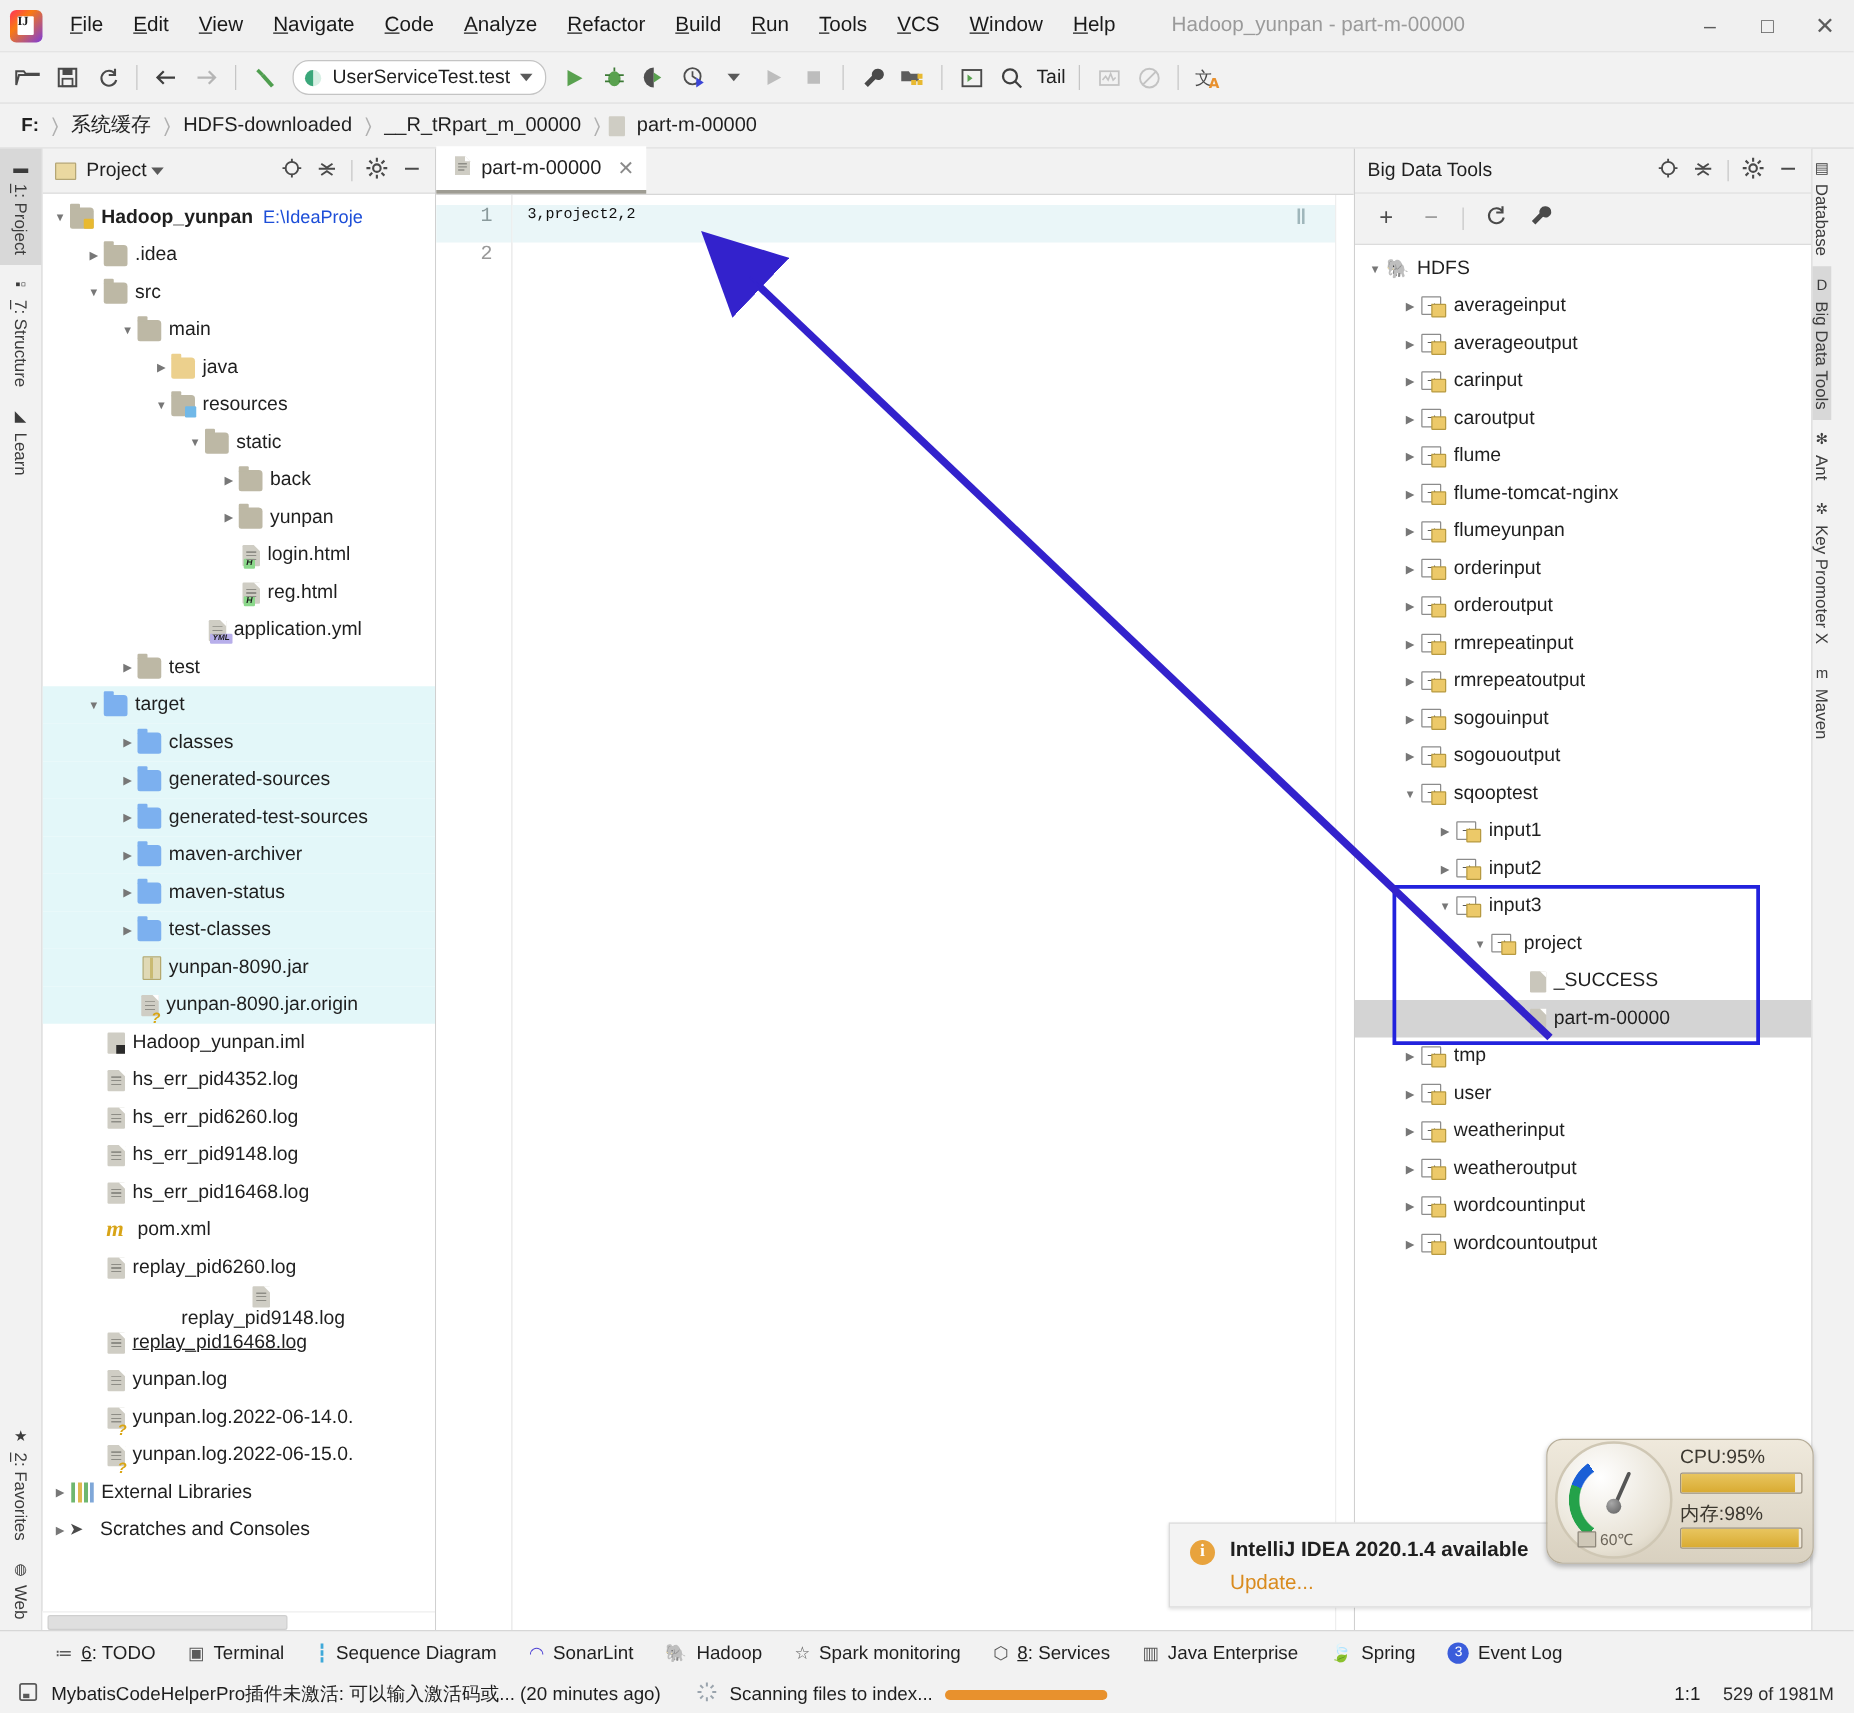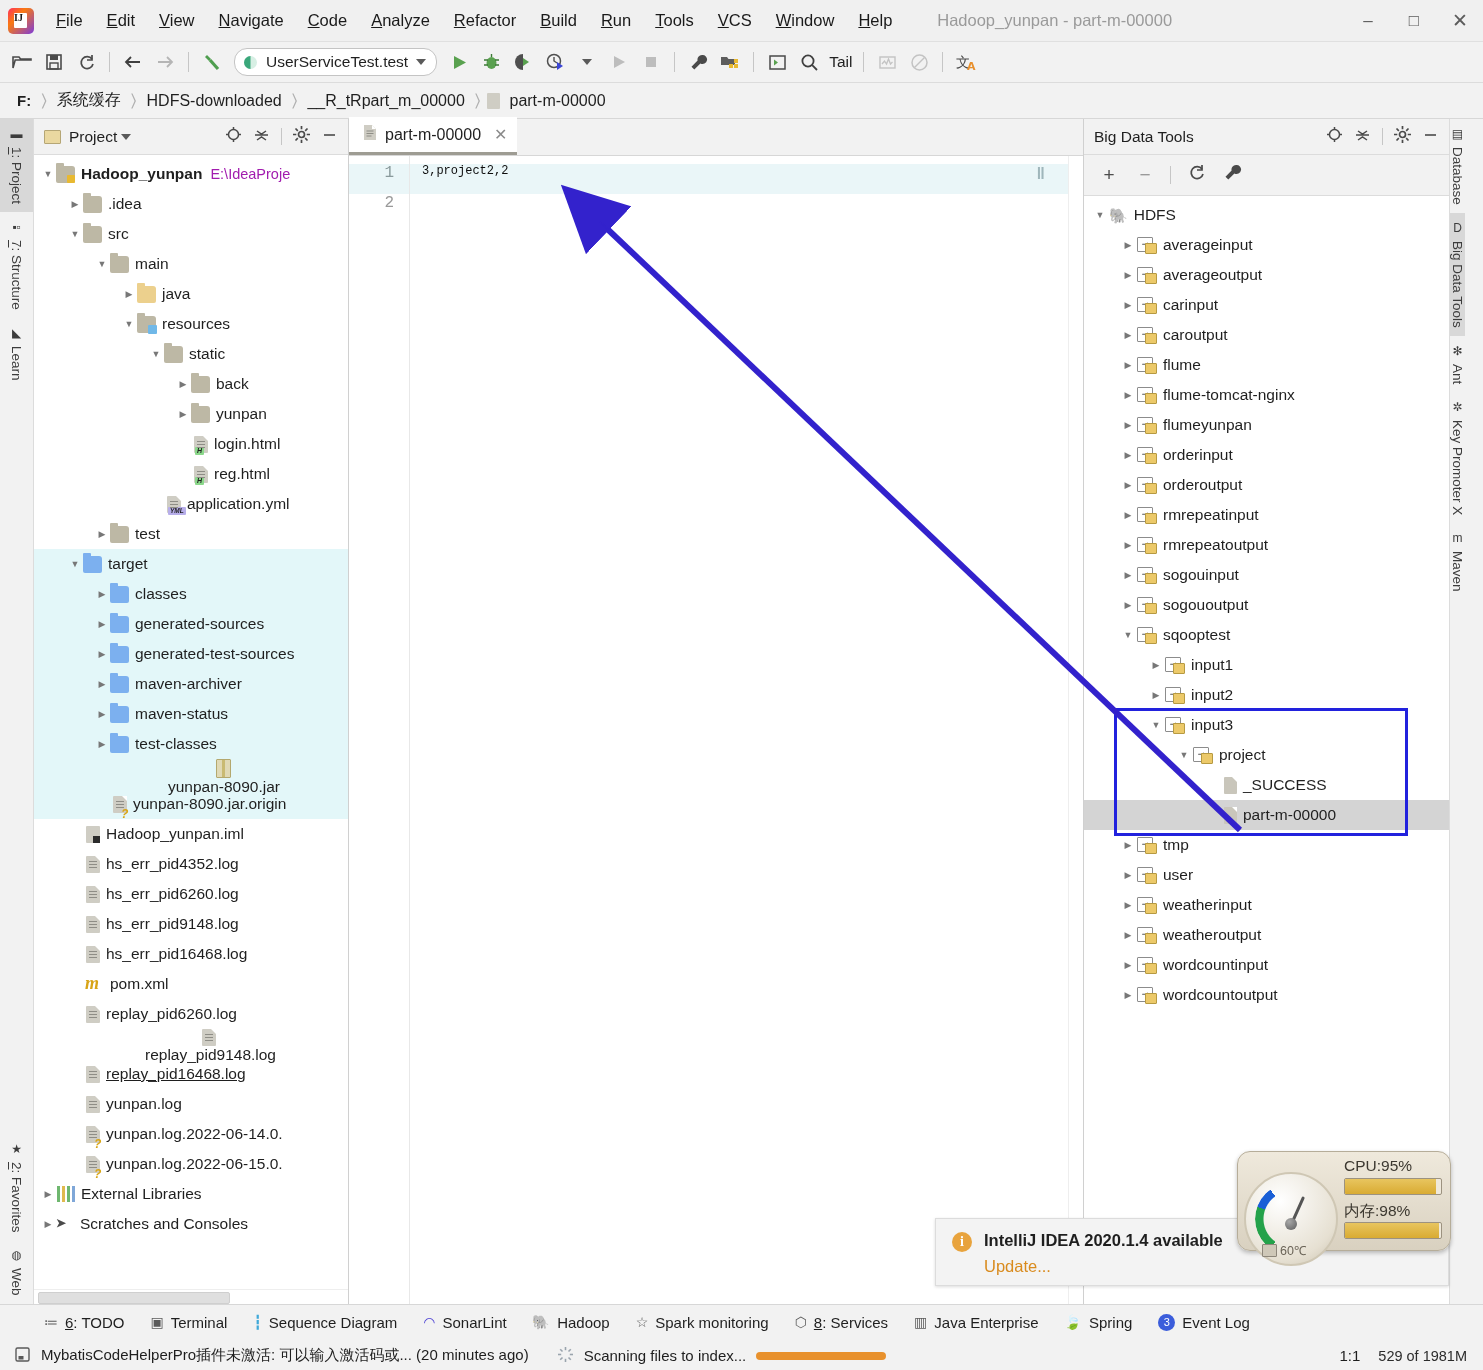--- a/index.html
+++ b/index.html
@@ -89,21 +89,21 @@
   .panel-head { height:35px; background:#f2f2f2; display:flex; align-items:center;
                 padding:0 6px 0 10px; border-bottom:1px solid #dcdcdc; font-size:15.5px;}
   .panel-head .ptitle { margin-left:8px; margin-right:4px; }
   .ph-icons { margin-left:auto; display:flex; align-items:center; gap:11px; padding-right:4px; }
   .folder-ico { width:15px;height:12px;background:#ead8a0;border:1px solid #b5a675;border-radius:1px; }
   .tree { flex:1; overflow:hidden; font-size:15.5px; padding-top:4px; position:relative;}
   .trow { height:30px; display:flex; align-items:center; white-space:nowrap; cursor:default;}
   .trow.hl { background:#e3f7f9; }
   .twist { width:16px; text-align:center; color:#777; font-size:9px; flex:none;}
   .tlabel { padding-left:6px; }
-  .tpath { color:#a21caf; padding-left:8px; font-size:14.5px;}
+  .tpath { color:#1d4ed8; padding-left:8px; font-size:14.5px;}
   .ico { width:19px; height:17px; position:relative; flex:none; }
   .ico.fld { background:#bdb8a5; border-radius:1px 3px 2px 2px; }
   .ico.fld:before{content:"";position:absolute;left:0;top:-3px;width:8px;height:4px;background:#bdb8a5;border-radius:1px 1px 0 0;}
   .ico.fld-y { background:#ecd08d; }
   .ico.fld-y:before{content:"";position:absolute;left:0;top:-3px;width:8px;height:4px;background:#ecd08d;border-radius:1px 1px 0 0;}
   .ico.fld-b { background:#7cb0ef; }
   .ico.fld-b:before{content:"";position:absolute;left:0;top:-3px;width:8px;height:4px;background:#7cb0ef;border-radius:1px 1px 0 0;}
   .ico.fld-mod:after{content:"";position:absolute;right:0;bottom:0;width:8px;height:8px;background:#e8b931;border-radius:1px;}
   .ico.fld-res:after{content:"";position:absolute;right:-1px;bottom:-1px;width:9px;height:9px;background:#70b8e8;border-radius:1px;}
   .ico.file { background:#cfcdc4; border-radius:1px; width:14px; height:17px; margin-left:3px;}
@@ -194,21 +194,21 @@
   #notif .ni { position:absolute; left:16px; top:13px; width:20px; height:20px;
       border-radius:50%; background:#e8a33d; color:#fff; font-size:14px; font-weight:bold;
       display:flex; align-items:center; justify-content:center; font-family:"Liberation Serif",serif;}
   #notif .nt { position:absolute; left:48px; top:12px; font-weight:bold; font-size:16.5px;}
   #notif .nu { position:absolute; left:48px; top:38px; color:#d98b1e; font-size:16.5px;}
 
   
   #cpuwidget { position:absolute; left:1237px; top:1151px; width:212px; height:98px;
       border-radius:13px; background:linear-gradient(#efe9dc,#d9d1c0);
       border:1px solid #b6ad99; box-shadow:0 2px 4px rgba(0,0,0,.25);}
-  #gaugecircle { position:absolute; left:6px; top:20px; width:90px; height:90px; border-radius:50%;
+  #gaugecircle { position:absolute; left:6px; top:1px; width:90px; height:90px; border-radius:50%;
       background:radial-gradient(circle at 38% 30%,#ffffff,#e6e0d2 70%,#c8c0ad);
       border:2px solid #cfc7b4;}
   #gaugecircle .arcg { position:absolute; left:9px; top:9px; width:72px; height:72px; border-radius:50%;
       background:conic-gradient(from 215deg, #24a24a 0deg 75deg, #1a5fd6 75deg 110deg, transparent 110deg 360deg);
       -webkit-mask:radial-gradient(circle, transparent 53%, #000 55%);
       mask:radial-gradient(circle, transparent 53%, #000 55%);}
   #gaugecircle .needle { position:absolute; left:44px; top:20px; width:2.5px; height:30px;
       background:#555; transform-origin:bottom center; transform:rotate(24deg); border-radius:2px;}
   #gaugecircle .hub { position:absolute; left:39px; top:44px; width:12px; height:12px;
       border-radius:50%; background:radial-gradient(circle at 35% 30%,#a8a8a8,#5c5c5c);}
@@ -556,21 +556,21 @@
         <div class="trow hl" style="padding-left: 60px;">
           <span class="twist">▶</span>
           <span class="ico fld fld-b"></span>
           <span class="tlabel">maven-status</span>
         </div>
         <div class="trow hl" style="padding-left: 60px;">
           <span class="twist">▶</span>
           <span class="ico fld fld-b"></span>
           <span class="tlabel">test-classes</span>
         </div>
-        <div class="trow hl" style="padding-left: 60px; flex-direction: column;">
+        <div class="trow hl" style="padding-left: 60px;">
           <span class="twist"></span>
           <span class="ico jar"></span>
           <span class="tlabel">yunpan-8090.jar</span>
         </div>
         <div class="trow hl" style="padding-left: 60px;">
           <span class="twist"></span>
           <span class="ico file">
             <i class="badge q">?</i>
           </span>
           <span class="tlabel">yunpan-8090.jar.origin</span>

